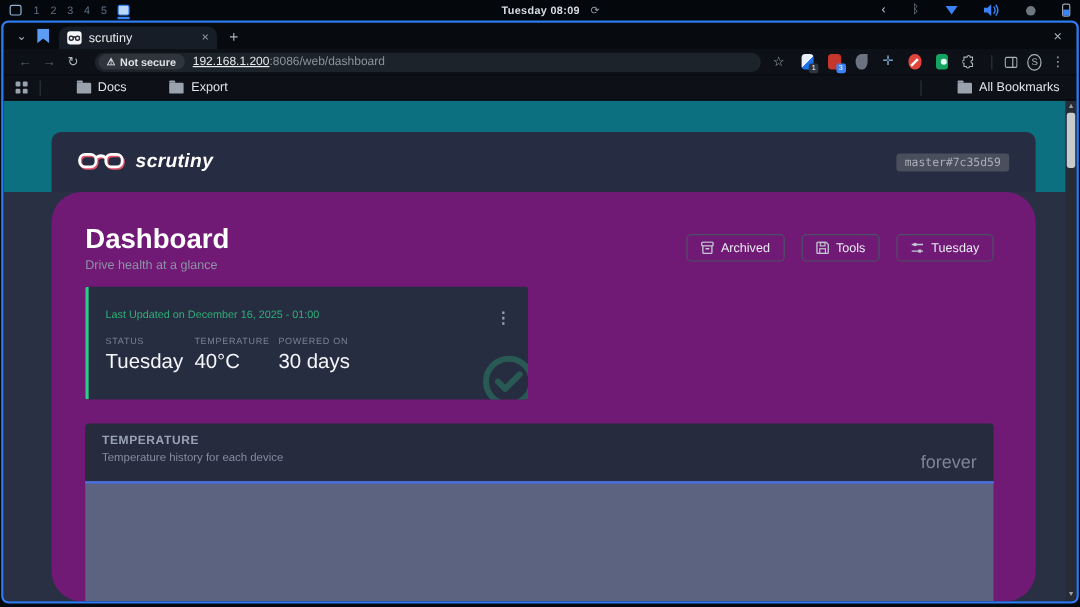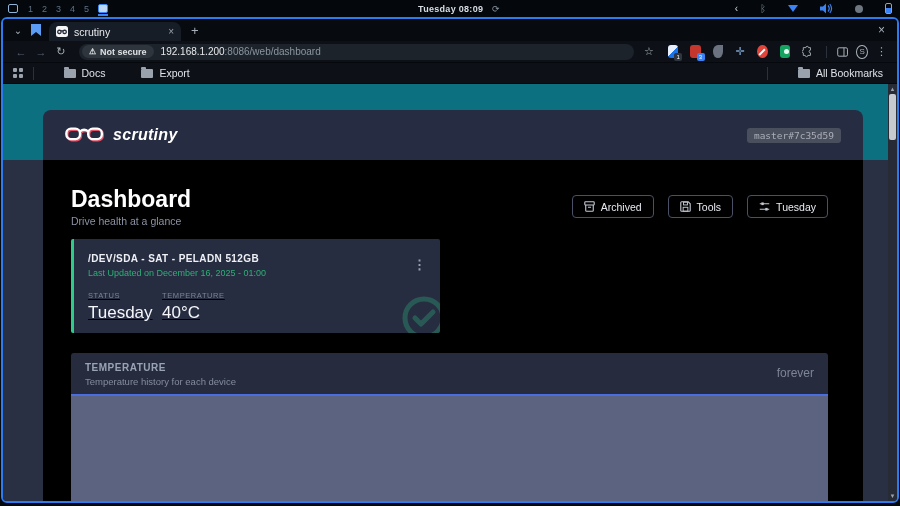--- a/index.html
+++ b/index.html
@@ -41,21 +41,21 @@
   .toolbar { height:22px; background:#0d1117; display:flex; align-items:center; padding:0 10px; gap:4px;
              border-bottom:1px solid #05080c; }
   .nav-ico { font-size:11px; width:20px; text-align:center; }
   .dim { color:#556070; } .lit { color:#aab2ba; }
   .omnibox { flex:0 0 555px; height:16px; background:#1c232b; border-radius:9px; display:flex; align-items:center;
              padding:0 4px 0 3px; margin-left:6px; }
   .sec-chip { background:#2e353d; border-radius:7px; height:12.5px; display:flex; align-items:center; gap:4px;
               padding:0 7px; color:#dde1e5; font-size:9px; font-weight:bold; }
   .warn { color:#dde1e5; font-size:8px; }
   .url { font-size:10px; margin-left:7px; white-space:nowrap; }
-  .url .host { color:#e8eaed; } .url .path { color:#8b949e; }
+  .url .host { color:#e8eaed;text-decoration:underline; } .url .path { color:#8b949e; }
   .star { color:#aab2ba; font-size:11px; margin:0 6px; }
   .ext { width:13px; height:13px; border-radius:3px; position:relative; margin:0 4px; }
   .ext .badge { position:absolute; right:-4px; bottom:-3px; min-width:8px; height:8px; border-radius:2px;
                 font-size:6px; color:#fff; text-align:center; line-height:8px; padding:0 1px; }
   .ext1 { background:linear-gradient(135deg,#e8f0fe 50%,#1a73e8 50%); }
   .ext1 .badge { background:#2f3640; }
   .ext2 { background:#c5372c; }
   .ext2 .badge { background:#3b82f6; }
   .ext3 { background:#6b7280; border-radius:50% 0 50% 50%; }
   .ext4 { background:none; color:#7aa0c8; font-size:11px; line-height:13px; text-align:center; }
@@ -81,46 +81,46 @@
   .viewport { position:absolute; top:65px; left:0; right:0; bottom:0; background:#2a3044; overflow:hidden; }
   .teal-band { position:absolute; top:0; left:0; right:9px; height:76px; background:#0d7080; }
   .container { position:absolute; left:40px; width:820px; top:26px; bottom:0; display:flex; flex-direction:column; }
   .app-header { height:50px; background:#262c42; border-radius:8px 8px 0 0; display:flex; align-items:center;
                 padding:0 22px; flex:0 0 auto; }
   .brand { display:flex; align-items:center; gap:8px; }
   .brand-name { color:#ffffff; font-size:16px; font-weight:bold; font-style:italic; letter-spacing:.3px; }
   .ver-badge { margin-left:auto; background:#4a4f5e; color:#a9aeb8; font-family:"DejaVu Sans Mono", monospace;
                font-size:9.5px; padding:2px 7px; border-radius:3px; }
 
-  .app-main { flex:1 1 auto; background:#000000; padding:0 35px 0 28px; overflow:hidden; }
+  .app-main { flex:1 1 auto; background:#701a75; padding:0 35px 0 28px; overflow:hidden;border-radius:25px; }
   .page-head { margin-top:26px; display:flex; align-items:flex-start; height:44px; }
   .page-title { color:#ffffff; font-size:23px; font-weight:bold; line-height:26px; }
   .page-sub { color:#8b92a4; font-size:10.5px; margin-top:3px; }
   .actions { margin-left:auto; display:flex; gap:14px; margin-top:9px; }
   .btn { display:flex; align-items:center; gap:6px; border:1px solid #4a5166; border-radius:4px;
          background:transparent; color:#e8ebf1; font-size:10.5px; padding:4px 11px; height:23px;
          font-family:"Liberation Sans", sans-serif; }
   .btn svg { display:block; }
 
   .device-card { margin-top:9px; width:369px; height:94px; background:#272d41; border-left:3px solid #2ecc8a;
                  border-radius:2px; padding:14px 14px 0 14px; position:relative; overflow:hidden; }
   .dev-title { color:#eef0f5; font-size:10px; font-weight:bold; letter-spacing:.4px; }
   .dev-updated { color:#2fae76; font-size:9px; margin-top:4px; }
   .kebab { position:absolute; top:18px; right:14px; color:#98a0ad; font-size:13px; font-weight:bold; }
-  .stats { display:flex; margin-top:13px;text-decoration:underline; }
+  .stats { display:flex; margin-top:13px; }
   .stat1 { width:74px; } .stat2 { width:70px; } .stat3 { width:91px; }
   .stat-label { color:#7b8294; font-size:7.5px; letter-spacing:.6px; }
   .stat-value { color:#f4f6fa; font-size:17px; margin-top:3px; font-weight:500; }
   .watermark { position:absolute; right:-7px; bottom:-8px; opacity:.28; }
 
   .temp-panel { margin-top:20px; background:#262c3e; border-radius:3px 3px 0 0; }
   .temp-head { display:flex; align-items:flex-start; padding:9px 14px 7px 14px; }
   .temp-title { color:#9aa3b5; font-size:10px; font-weight:bold; letter-spacing:.5px; }
   .temp-sub { color:#848c9e; font-size:9.5px; margin-top:3px; }
-  .temp-range { margin-left:auto; color:#7d8596; font-size:12px; margin-top:4px; }
+  .temp-range { margin-left:auto; color:#7d8596; font-size:15px; margin-top:15px; }
   .chart-area { height:120px; background:#5c6380; border-top:2px solid #4a6de0; }
 
   
   .scrollbar { position:absolute; top:0; right:0; bottom:0; width:9px; background:#262b36;
                display:flex; flex-direction:column; align-items:center; }
   .sb-arrow { color:#9aa0a8; font-size:6px; height:10px; line-height:10px; }
   .sb-thumb { width:7px; height:46px; background:#c7cacf; border-radius:2px; }
   .sb-spacer { flex:1; }
 </style>
 </head>
@@ -285,31 +285,34 @@
                 <line x1="1" y1="10.5" x2="13" y2="10.5" stroke="#c3cad6" stroke-width="1.4"></line>
                 <rect x="3" y="1.8" width="3" height="3.4" fill="#c3cad6"></rect>
                 <rect x="8" y="8.8" width="3" height="3.4" fill="#c3cad6"></rect>
               </svg>
               <span>Tuesday</span>
             </button>
           </div>
         </div>
 
         <div class="device-card">
-          <div class="dev-title">/DEV/SDA - SAT - PELADN 512GB</div>
           <div class="dev-updated">Last Updated on December 16, 2025 - 01:00</div>
           <span class="kebab">⋮</span>
           <div class="stats">
             <div class="stat1">
               <div class="stat-label">STATUS</div>
               <div class="stat-value">Tuesday</div>
             </div>
             <div class="stat2">
               <div class="stat-label">TEMPERATURE</div>
               <div class="stat-value">40°C</div>
+            </div>
+            <div>
+              <div class="stat-label">POWERED ON</div>
+              <div class="stat-value">30 days</div>
             </div>
           </div>
           <svg class="watermark" width="46" height="46" viewBox="0 0 46 46">
             <circle cx="23" cy="23" r="19" fill="none" stroke="#2ecc8a" stroke-width="5"></circle>
             <path d="M14 23 l6 6 l12 -12" fill="none" stroke="#2ecc8a" stroke-width="5" stroke-linecap="round" stroke-linejoin="round"></path>
           </svg>
         </div>
 
         <div class="temp-panel">
           <div class="temp-head">

